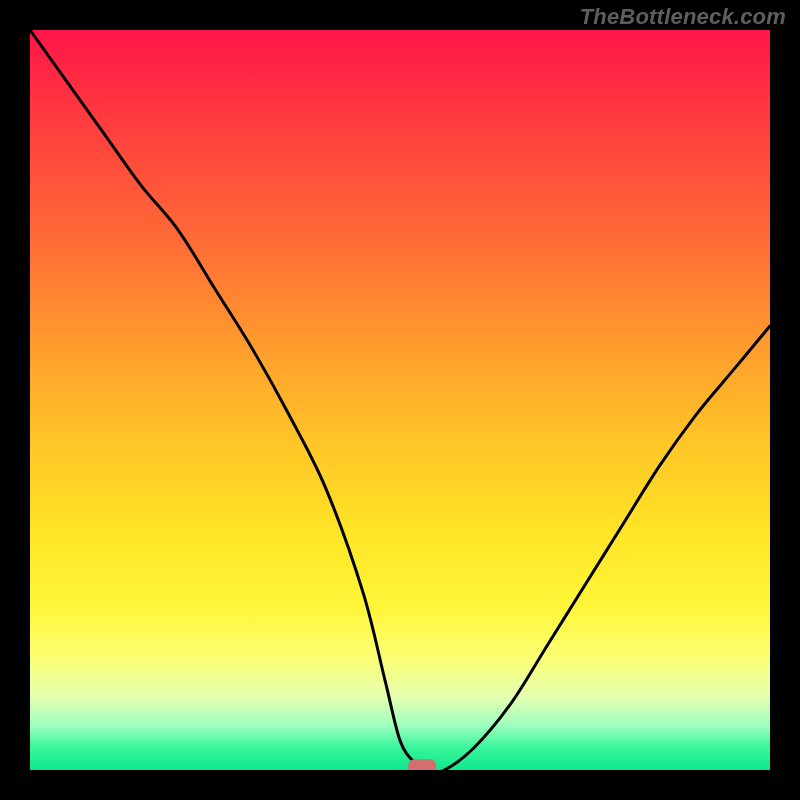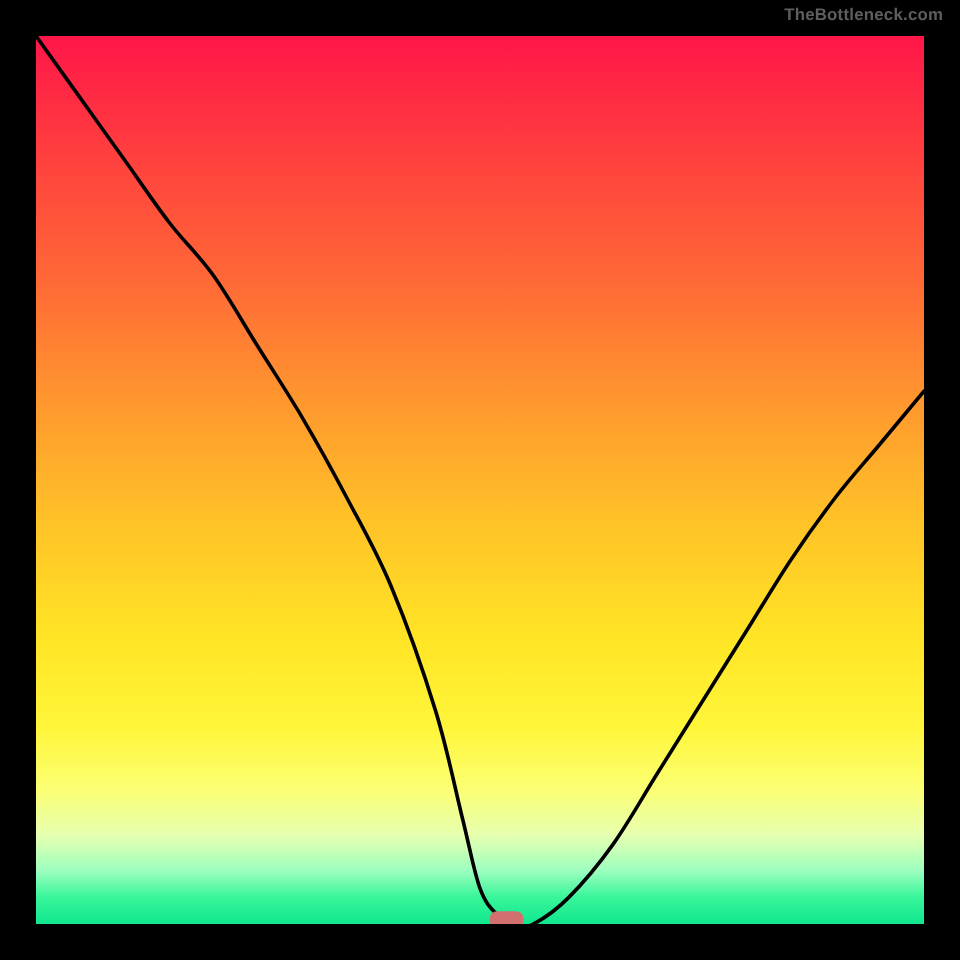--- a/index.html
+++ b/index.html
@@ -15,24 +15,25 @@
     position: relative;
     width: 800px;
     height: 800px;
     background: #000;
   }
   .watermark {
     position: absolute;
     top: 4px;
     right: 14px;
     color: #5e5e5e;
-    font-size: 14px;
+    font-size: 22px;
     font-weight: 600;
     letter-spacing: 0.2px;
     z-index: 10;
+    font-style: italic;
   }
   .plot-area {
     position: absolute;
     left: 30px;
     top: 30px;
     width: 740px;
     height: 740px;
     
     background: linear-gradient(to bottom,
       #ff1649 0%,

